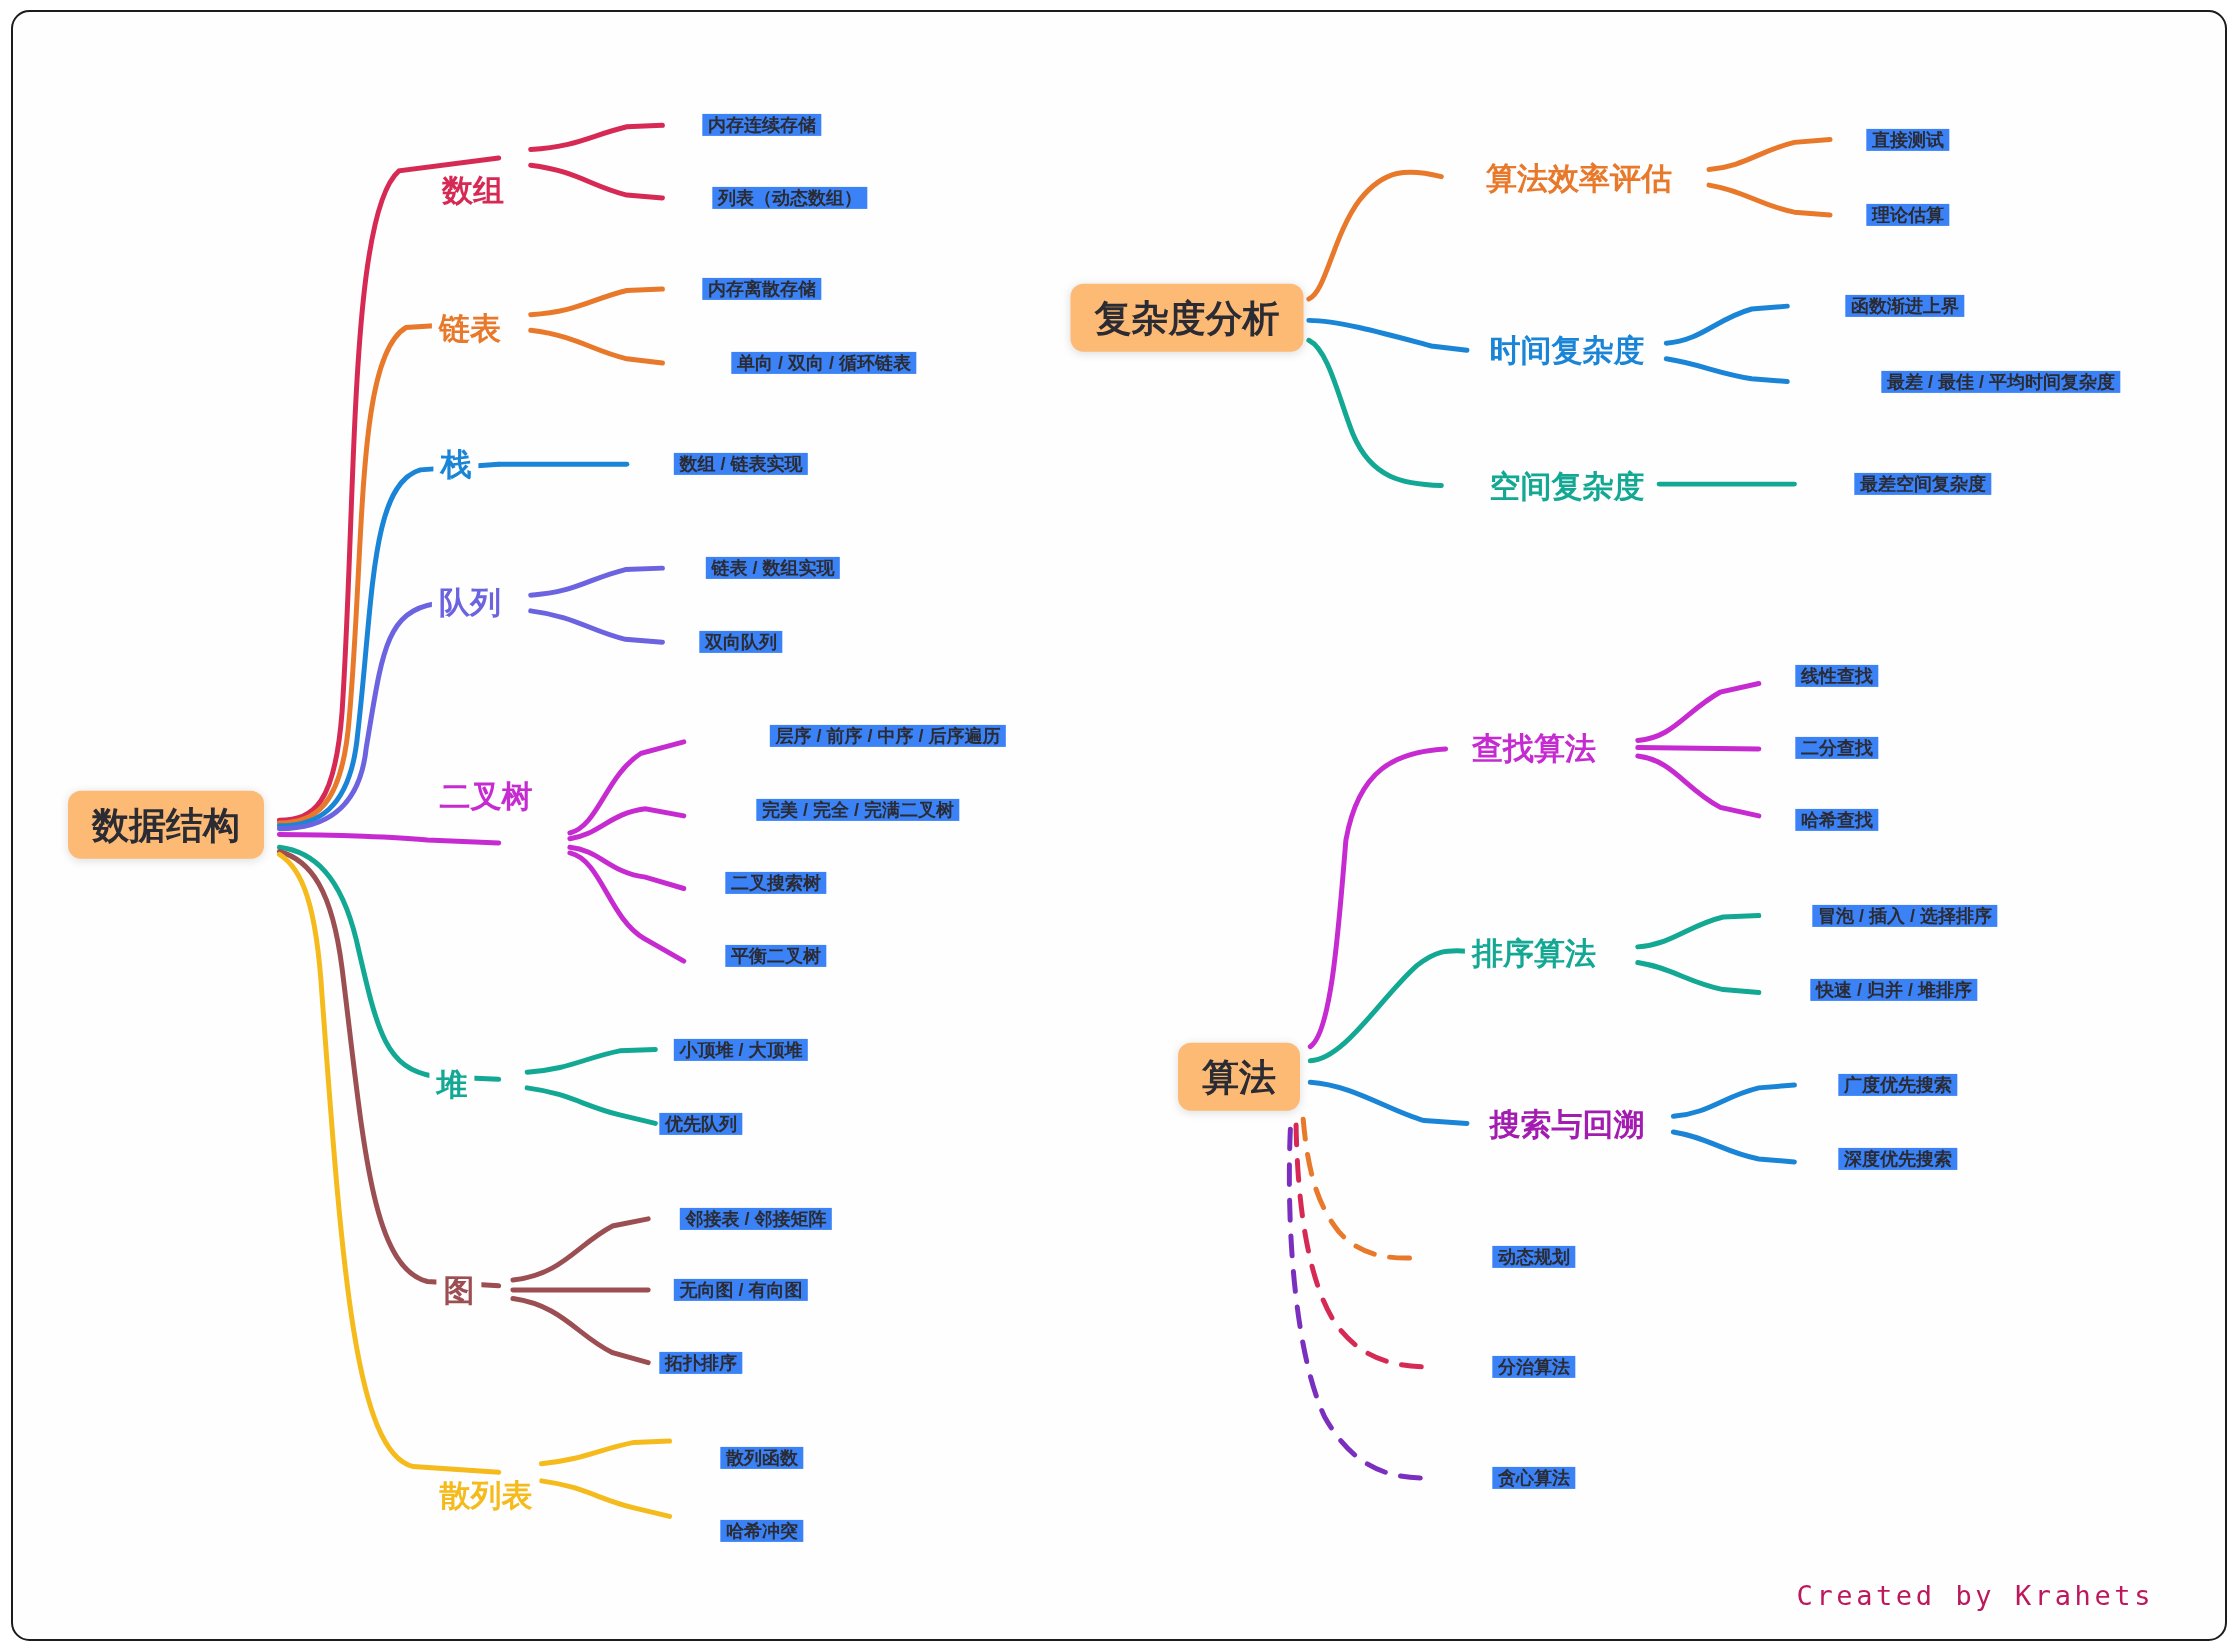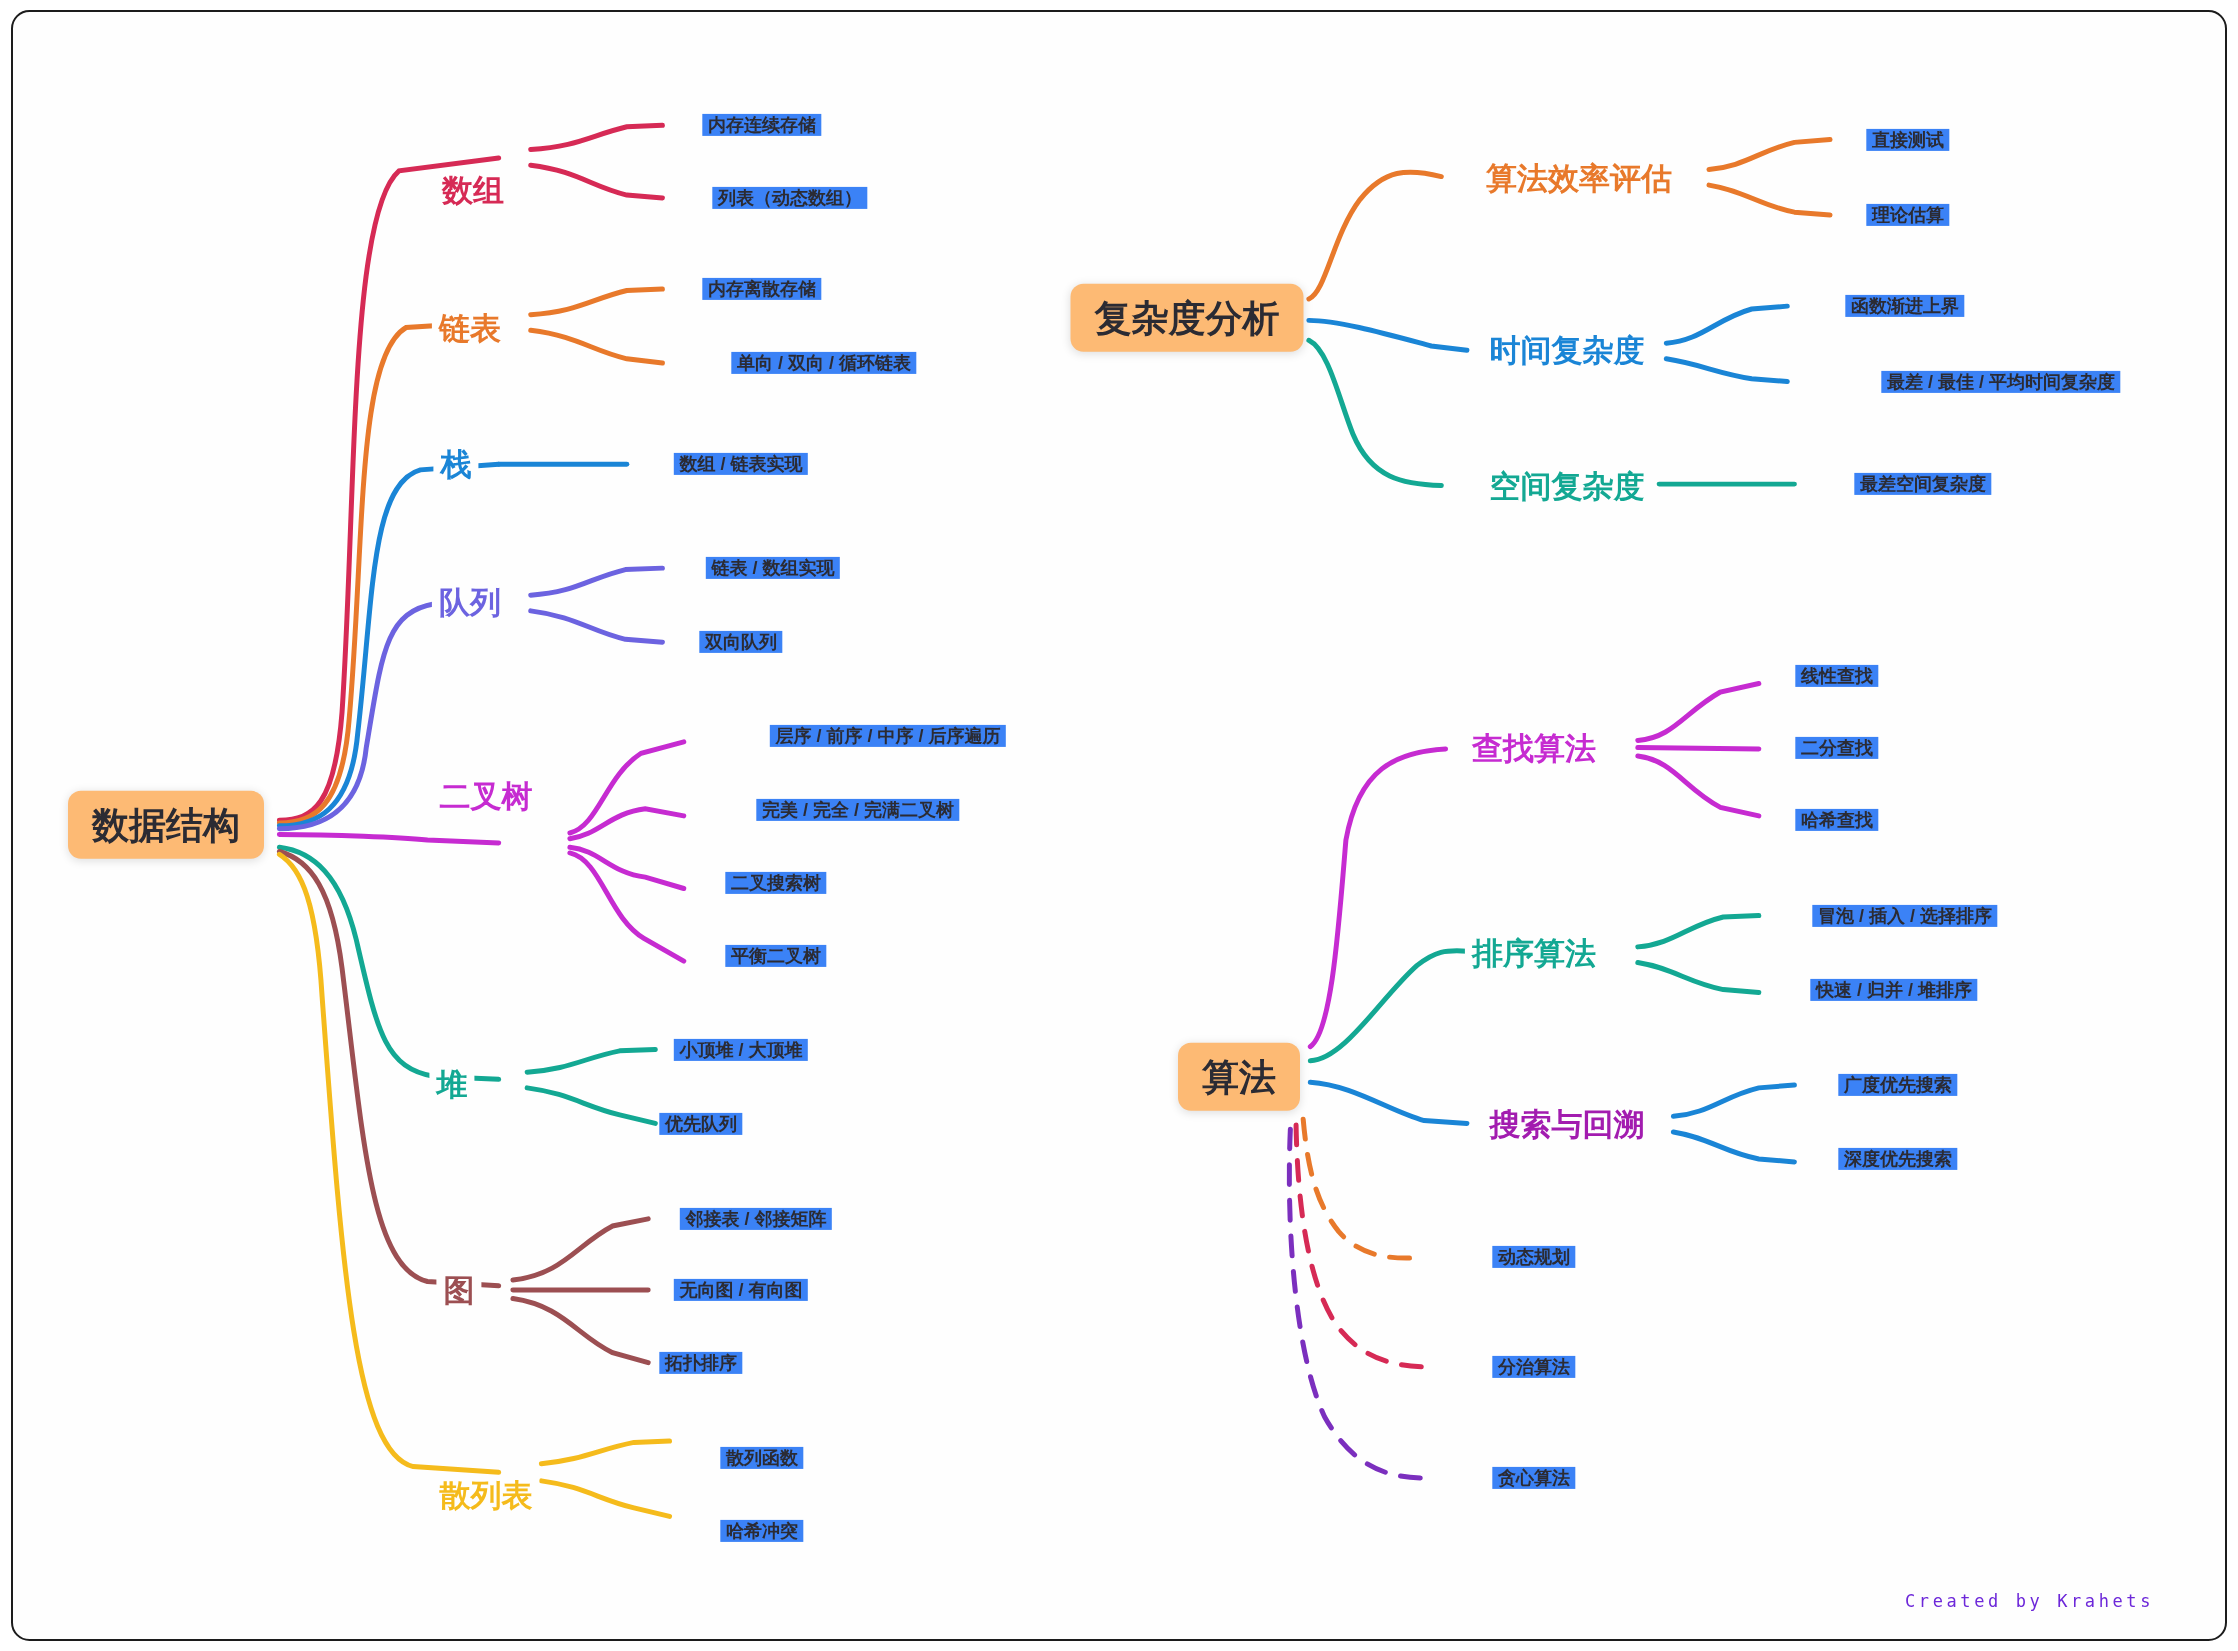--- a/index.html
+++ b/index.html
@@ -59,23 +59,23 @@
     font-size: 18px;
     font-weight: bold;
     padding: 2.1px 5.7px;
     background: #3b82f6;
   }
   .credit {
     position: absolute;
     right: 85px;
     bottom: 40px;
     font-family: "DejaVu Sans Mono", "Liberation Mono", monospace;
-    font-size: 17px;
+    font-size: 27px;
     letter-spacing: 3.6px;
-    color: #6d28d9;
+    color: #be185d;
   }
 </style>
 </head>
 <body>
 
 <div id="canvas">
   <div id="board"></div>
 
   <svg class="edges" viewBox="0 0 3144 2319">
     <g fill="none" stroke-width="7" stroke-linecap="round">

